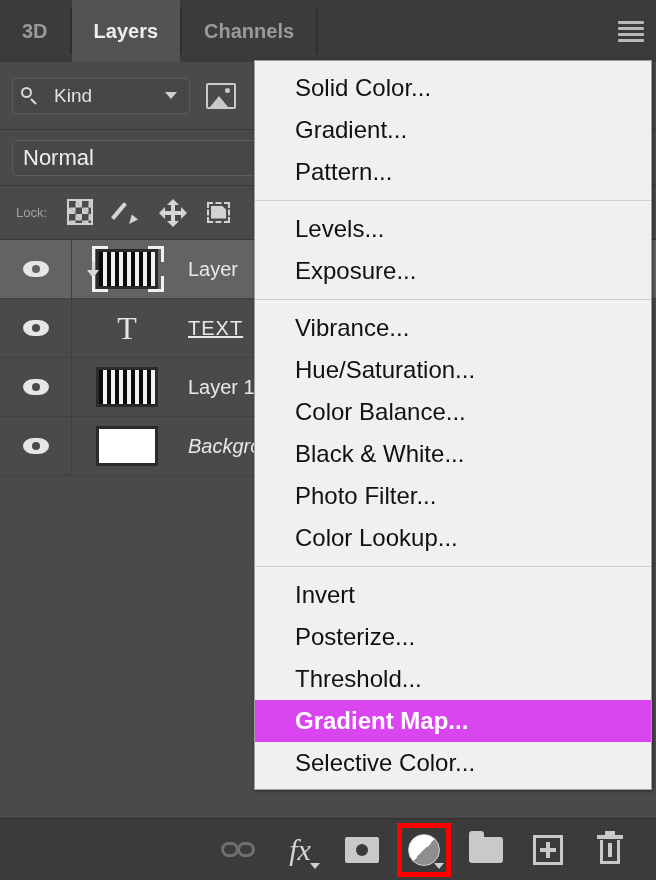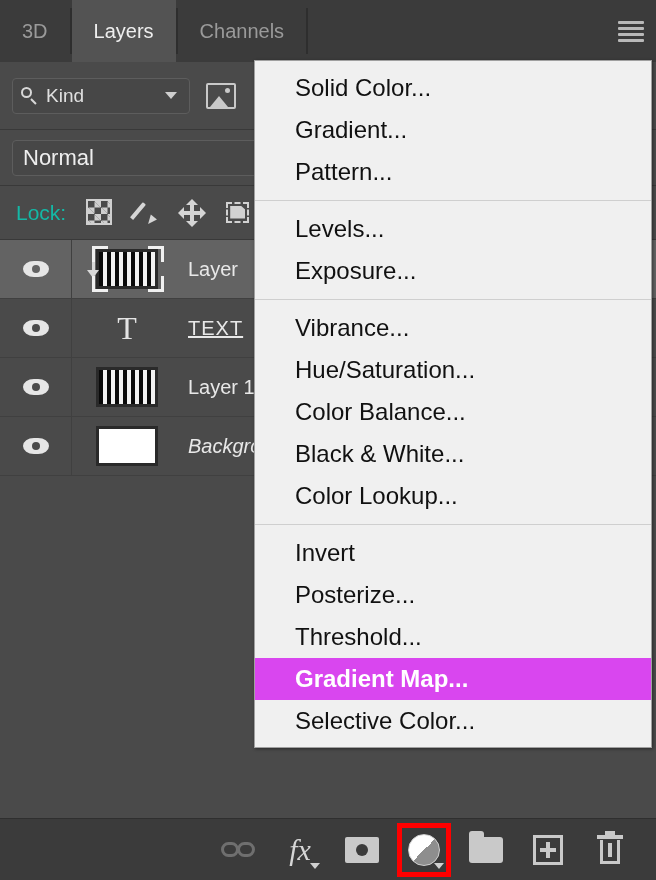--- a/index.html
+++ b/index.html
@@ -29,21 +29,21 @@
     background: #3b3b3b;
     display: flex;
     align-items: stretch;
   }
   .tab {
     display: flex;
     align-items: center;
     justify-content: center;
     padding: 0 22px;
     font-size: 20px;
-    font-weight: normal;
+    font-weight: bold;
     color: #9a9a9a;
     background: #3b3b3b;
     height: 62px;
     box-sizing: border-box;
   }
   .tab.active {
     background: #535353;
     color: #eeeeee;
   }
   .tab-sep {
@@ -93,21 +93,21 @@
     background: #474747;
     border: 1px solid #5d5d5d;
     border-radius: 4px;
     display: flex;
     align-items: center;
     padding: 0 8px;
     box-sizing: border-box;
     color: #e0e0e0;
     font-size: 19px;
   }
-  .kind-select .lbl { margin-left: 8px; flex: 1; }
+  .kind-select .lbl { margin-left: 16px; flex: 1; }
   .chev {
     width: 0; height: 0;
     border-left: 6px solid transparent;
     border-right: 6px solid transparent;
     border-top: 7px solid #cfcfcf;
     margin-right: 4px;
   }
   .mag {
     position: relative;
     width: 17px; height: 17px;
@@ -188,22 +188,22 @@
     position: relative;
     height: 54px;
     border-bottom: 1px solid #393939;
     display: flex;
     align-items: center;
     padding: 0 16px;
     box-sizing: border-box;
     gap: 18px;
   }
   .lock-label {
-    color: #14b8a6;
-    font-size: 21px;
+    color: #a3a3a3;
+    font-size: 13px;
     margin-right: 2px;
   }
   .lock-ico { width: 28px; height: 28px; position: relative; }
 
   .chk {
     width: 26px; height: 26px;
     background:
       linear-gradient(45deg, #cfcfcf 25%, transparent 25%, transparent 75%, #cfcfcf 75%),
       linear-gradient(45deg, #cfcfcf 25%, transparent 25%, transparent 75%, #cfcfcf 75%),
       #4a4a4a;
@@ -683,20 +683,21 @@
       <div class="mi">Gradient...</div>
       <div class="mi">Pattern...</div>
       <div class="msep"></div>
       <div class="mi">Levels...</div>
       <div class="mi">Exposure...</div>
       <div class="msep"></div>
       <div class="mi">Vibrance...</div>
       <div class="mi">Hue/Saturation...</div>
       <div class="mi">Color Balance...</div>
       <div class="mi">Black &amp; White...</div>
+      <div class="mi">Photo Filter...</div>
       <div class="mi">Color Lookup...</div>
       <div class="msep"></div>
       <div class="mi">Invert</div>
       <div class="mi">Posterize...</div>
       <div class="mi">Threshold...</div>
       <div class="mi highlight">Gradient Map...</div>
       <div class="mi">Selective Color...</div>
     </div>
 
 </div>

